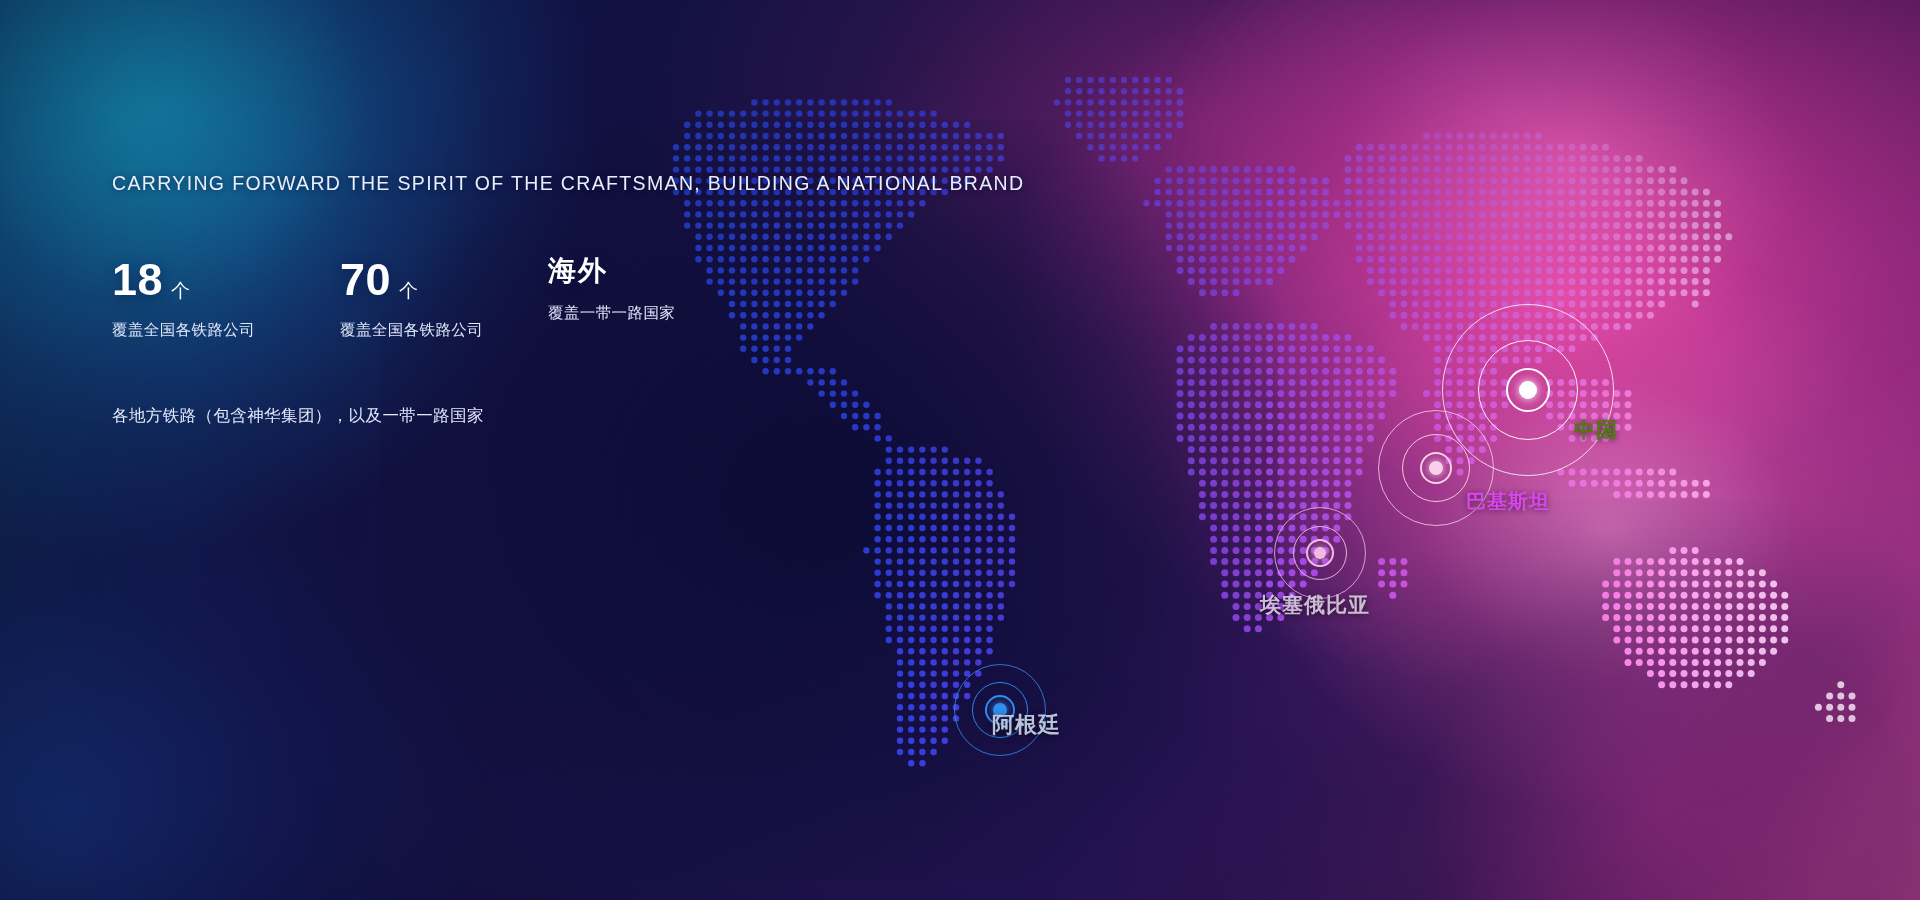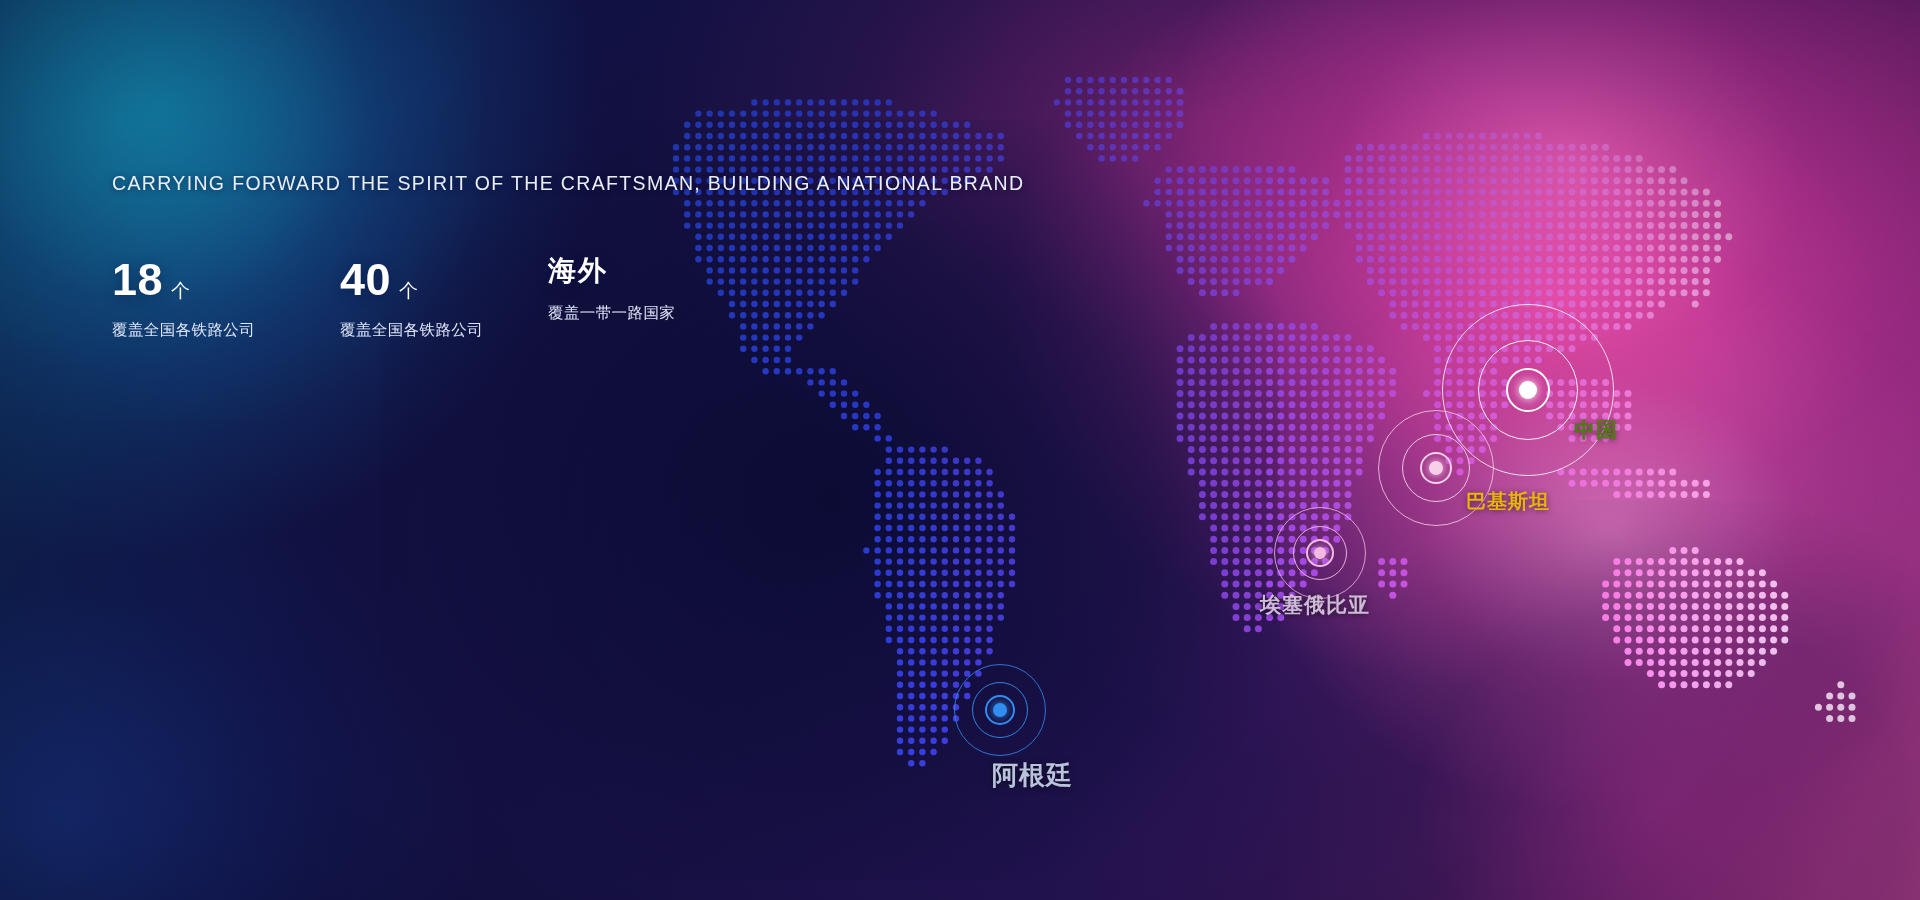--- a/index.html
+++ b/index.html
@@ -2355,67 +2355,68 @@
         <div class="ring" style="width: 100px; height: 100px; border-width: 1.8px; border-color: rgb(255, 255, 255); opacity: 0.92;"></div>
         <div class="ring" style="width: 44px; height: 44px; border-width: 2px; border-color: rgb(255, 255, 255); opacity: 1;"></div>
         <div class="ring" style="width: 18px; height: 18px; border-width: 0px; background: rgb(255, 255, 255); box-shadow: rgb(255, 255, 255) 0px 0px 10px;"></div>
         <div class="marker-label" style="margin-left: 46px; margin-top: 26px; font-size: 21px; color: #4d7c0f;">中国</div>
       </div>
       <div class="marker" style="left: 1436px; top: 468px;">
         <div class="ring" style="width: 116px; height: 116px; border-width: 1.6px; border-color: rgb(247, 207, 232); opacity: 0.8;"></div>
         <div class="ring" style="width: 68px; height: 68px; border-width: 1.8px; border-color: rgb(247, 207, 232); opacity: 0.92;"></div>
         <div class="ring" style="width: 32px; height: 32px; border-width: 2px; border-color: rgb(247, 207, 232); opacity: 1;"></div>
         <div class="ring" style="width: 14px; height: 14px; border-width: 0px; background: rgb(247, 207, 232); box-shadow: rgb(247, 207, 232) 0px 0px 10px;"></div>
-        <div class="marker-label" style="margin-left: 30px; margin-top: 20px; font-size: 20px; color: #eab308;">巴基斯坦</div>
+        <div class="marker-label" style="margin-left: 30px; margin-top: 20px; font-size: 20px; color: #d946ef;">巴基斯坦</div>
       </div>
       <div class="marker" style="left: 1320px; top: 553px;">
         <div class="ring" style="width: 92px; height: 92px; border-width: 1.6px; border-color: rgb(243, 185, 227); opacity: 0.8;"></div>
         <div class="ring" style="width: 54px; height: 54px; border-width: 1.8px; border-color: rgb(243, 185, 227); opacity: 0.92;"></div>
         <div class="ring" style="width: 28px; height: 28px; border-width: 2px; border-color: rgb(243, 185, 227); opacity: 1;"></div>
         <div class="ring" style="width: 12px; height: 12px; border-width: 0px; background: rgb(243, 185, 227); box-shadow: rgb(243, 185, 227) 0px 0px 10px;"></div>
         <div class="marker-label" style="margin-left: -60px; margin-top: 38px; font-size: 21px; color: rgb(205, 188, 214);">埃塞俄比亚</div>
       </div>
       <div class="marker" style="left: 1000px; top: 710px;">
         <div class="ring" style="width: 92px; height: 92px; border-width: 1.6px; border-color: rgb(47, 142, 240); opacity: 0.8;"></div>
         <div class="ring" style="width: 56px; height: 56px; border-width: 1.8px; border-color: rgb(47, 142, 240); opacity: 0.92;"></div>
         <div class="ring" style="width: 30px; height: 30px; border-width: 2px; border-color: rgb(47, 142, 240); opacity: 1;"></div>
         <div class="ring" style="width: 14px; height: 14px; border-width: 0px; background: rgb(47, 142, 240); box-shadow: rgb(47, 142, 240) 0px 0px 10px;"></div>
-        <div class="marker-label" style="margin-left: -8px; margin-top: 48px; font-size: 26px; color: rgb(185, 195, 218);">阿根廷</div>
+        <div class="marker-label" style="margin-left: -8px; font-size: 22px; color: rgb(185, 195, 218);">阿根廷</div>
       </div>
     </div>
 
   <div class="content">
 
     <div class="subhead">CARRYING FORWARD THE SPIRIT OF THE CRAFTSMAN, BUILDING A NATIONAL BRAND</div>
 
     <div class="stats">
 
       <div class="stat">
         <div class="stat-value-row">
           <span class="stat-num">18</span>
           <span class="stat-unit">个</span>
         </div>
         <div class="stat-cap">覆盖全国各铁路公司</div>
       </div>
 
       <div class="stat">
         <div class="stat-value-row">
-          <span class="stat-num">40</span>
+          <span class="stat-num">70</span>
           <span class="stat-unit">个</span>
         </div>
         <div class="stat-cap">覆盖全国各铁路公司</div>
       </div>
 
       <div class="stat">
         <div class="stat-value-row">
           <span class="stat-num word">海外</span>
           <span class="stat-unit"></span>
         </div>
         <div class="stat-cap">覆盖一带一路国家</div>
       </div>
 
     </div>
 
     <div class="para">
+      <div>各地方铁路（包含神华集团），以及一带一路国家</div>
     </div>
 
   </div>
 </div>
 
 </body></html>

